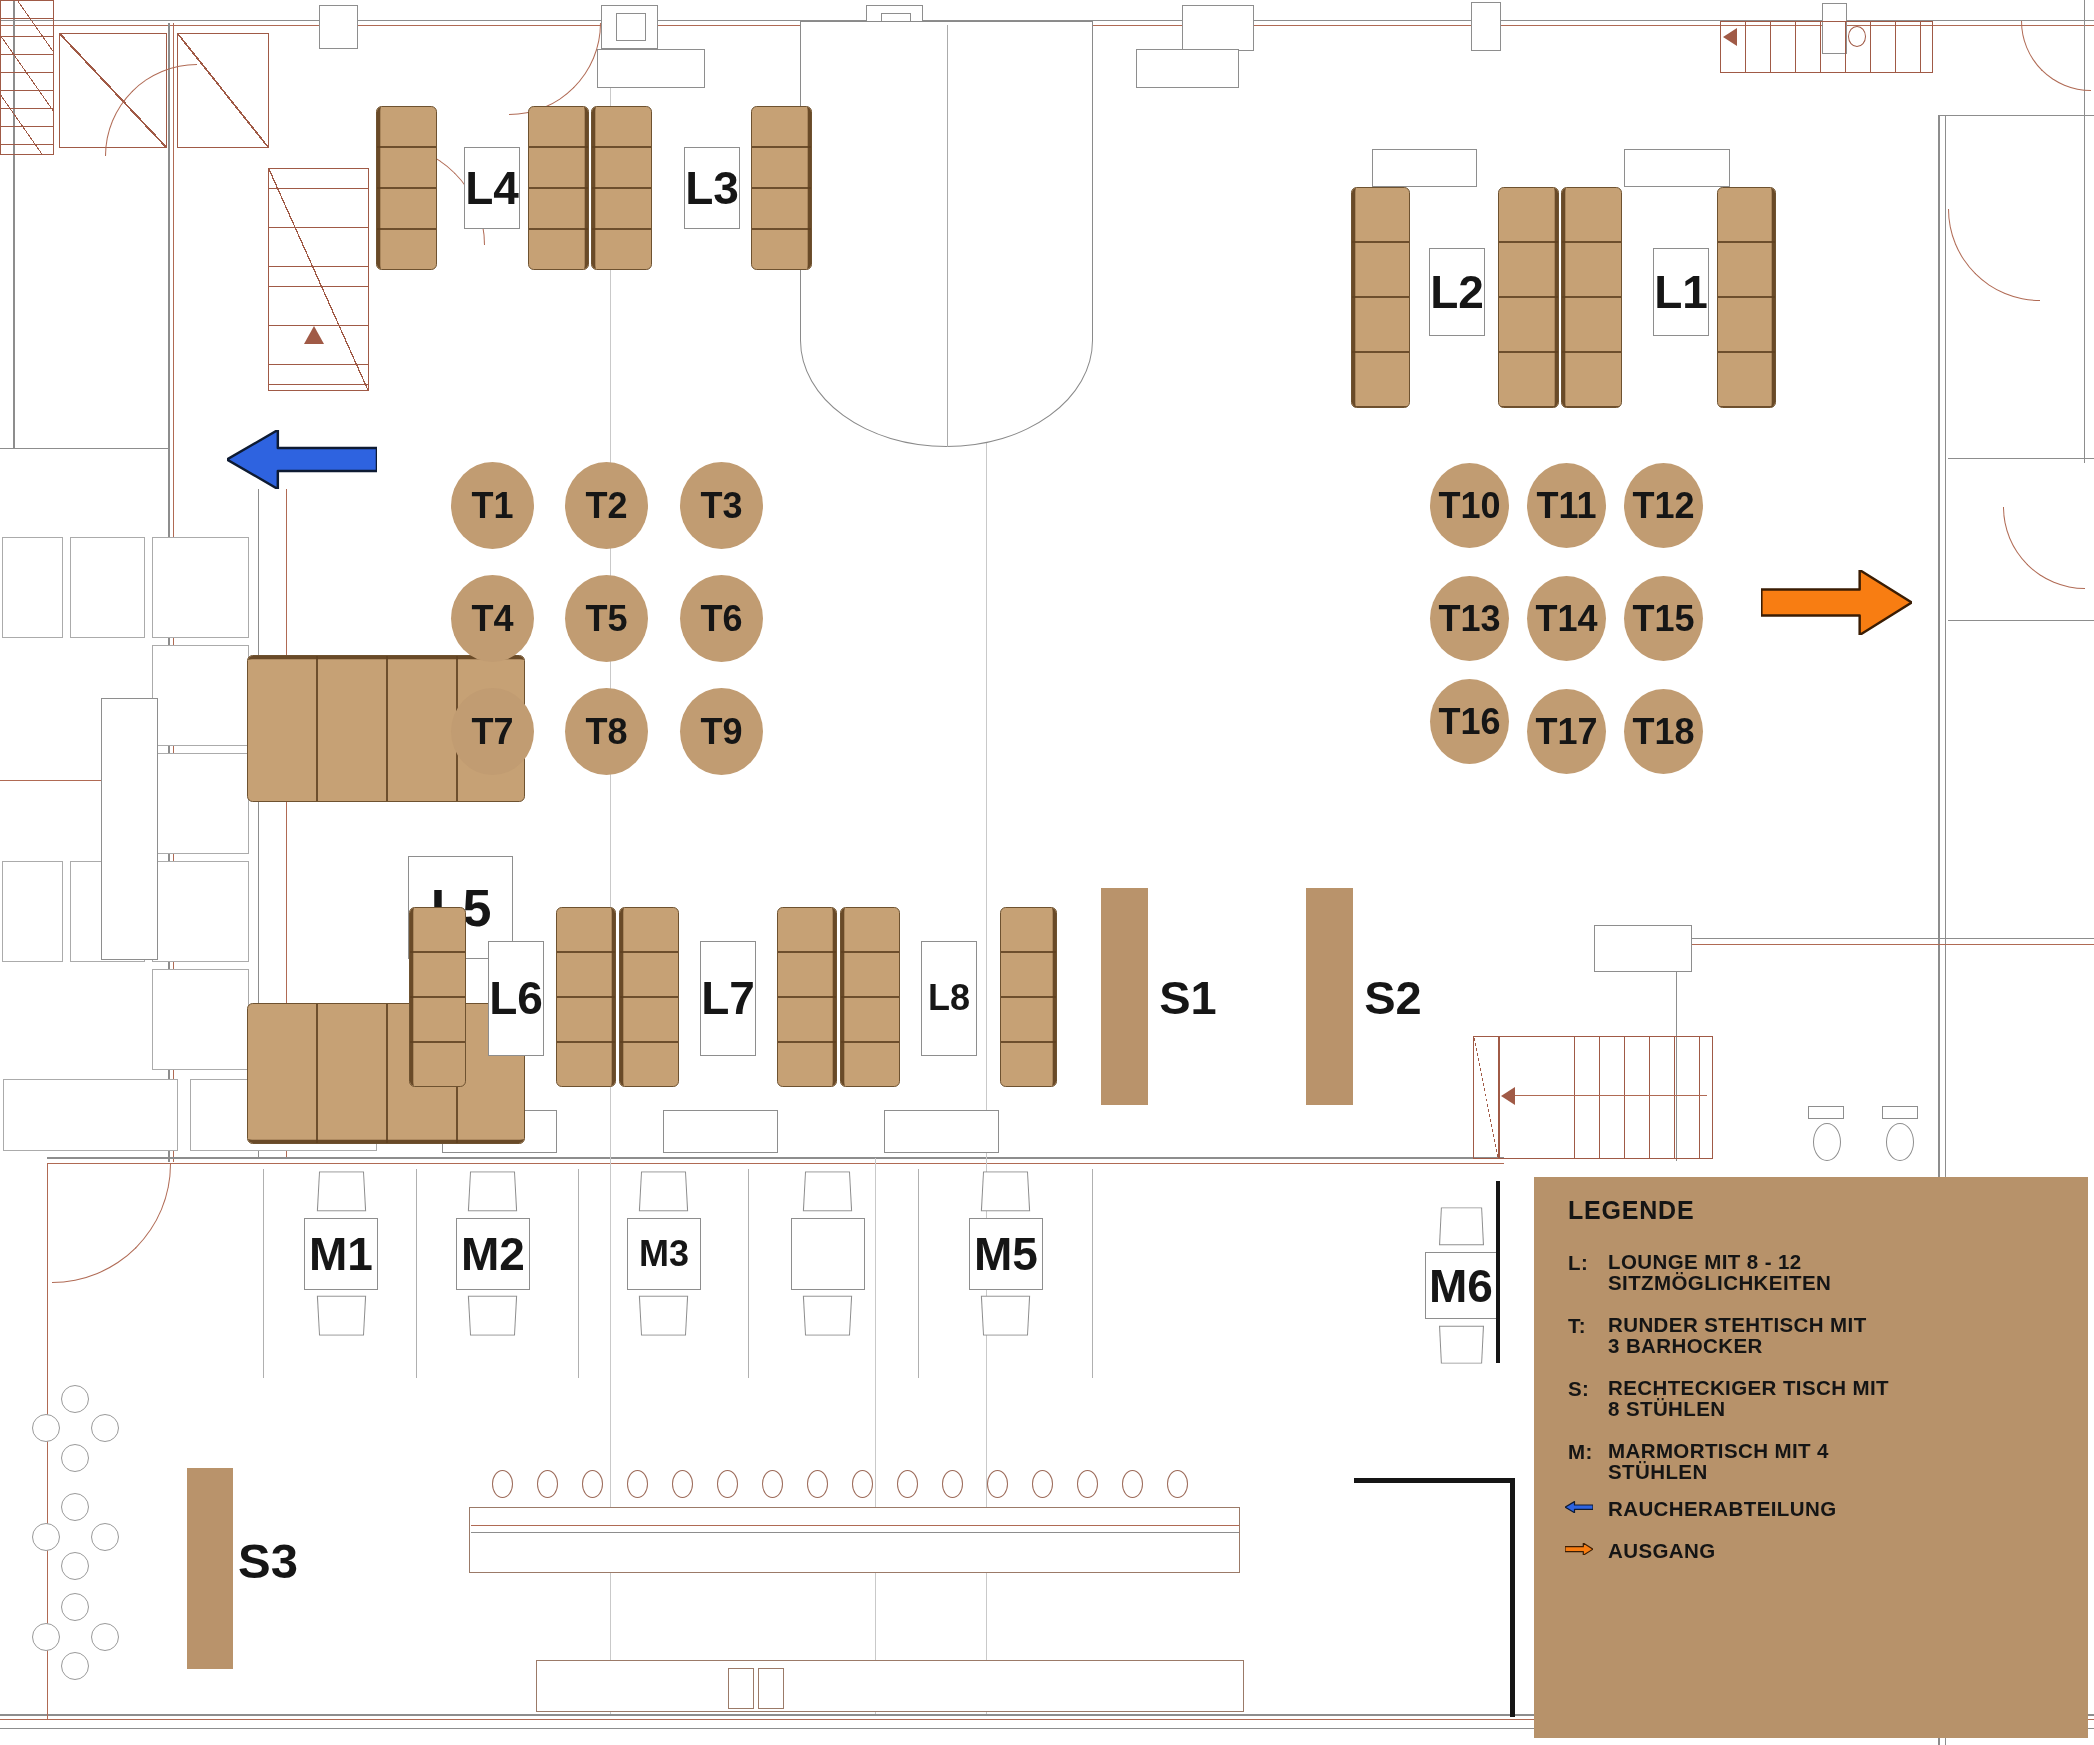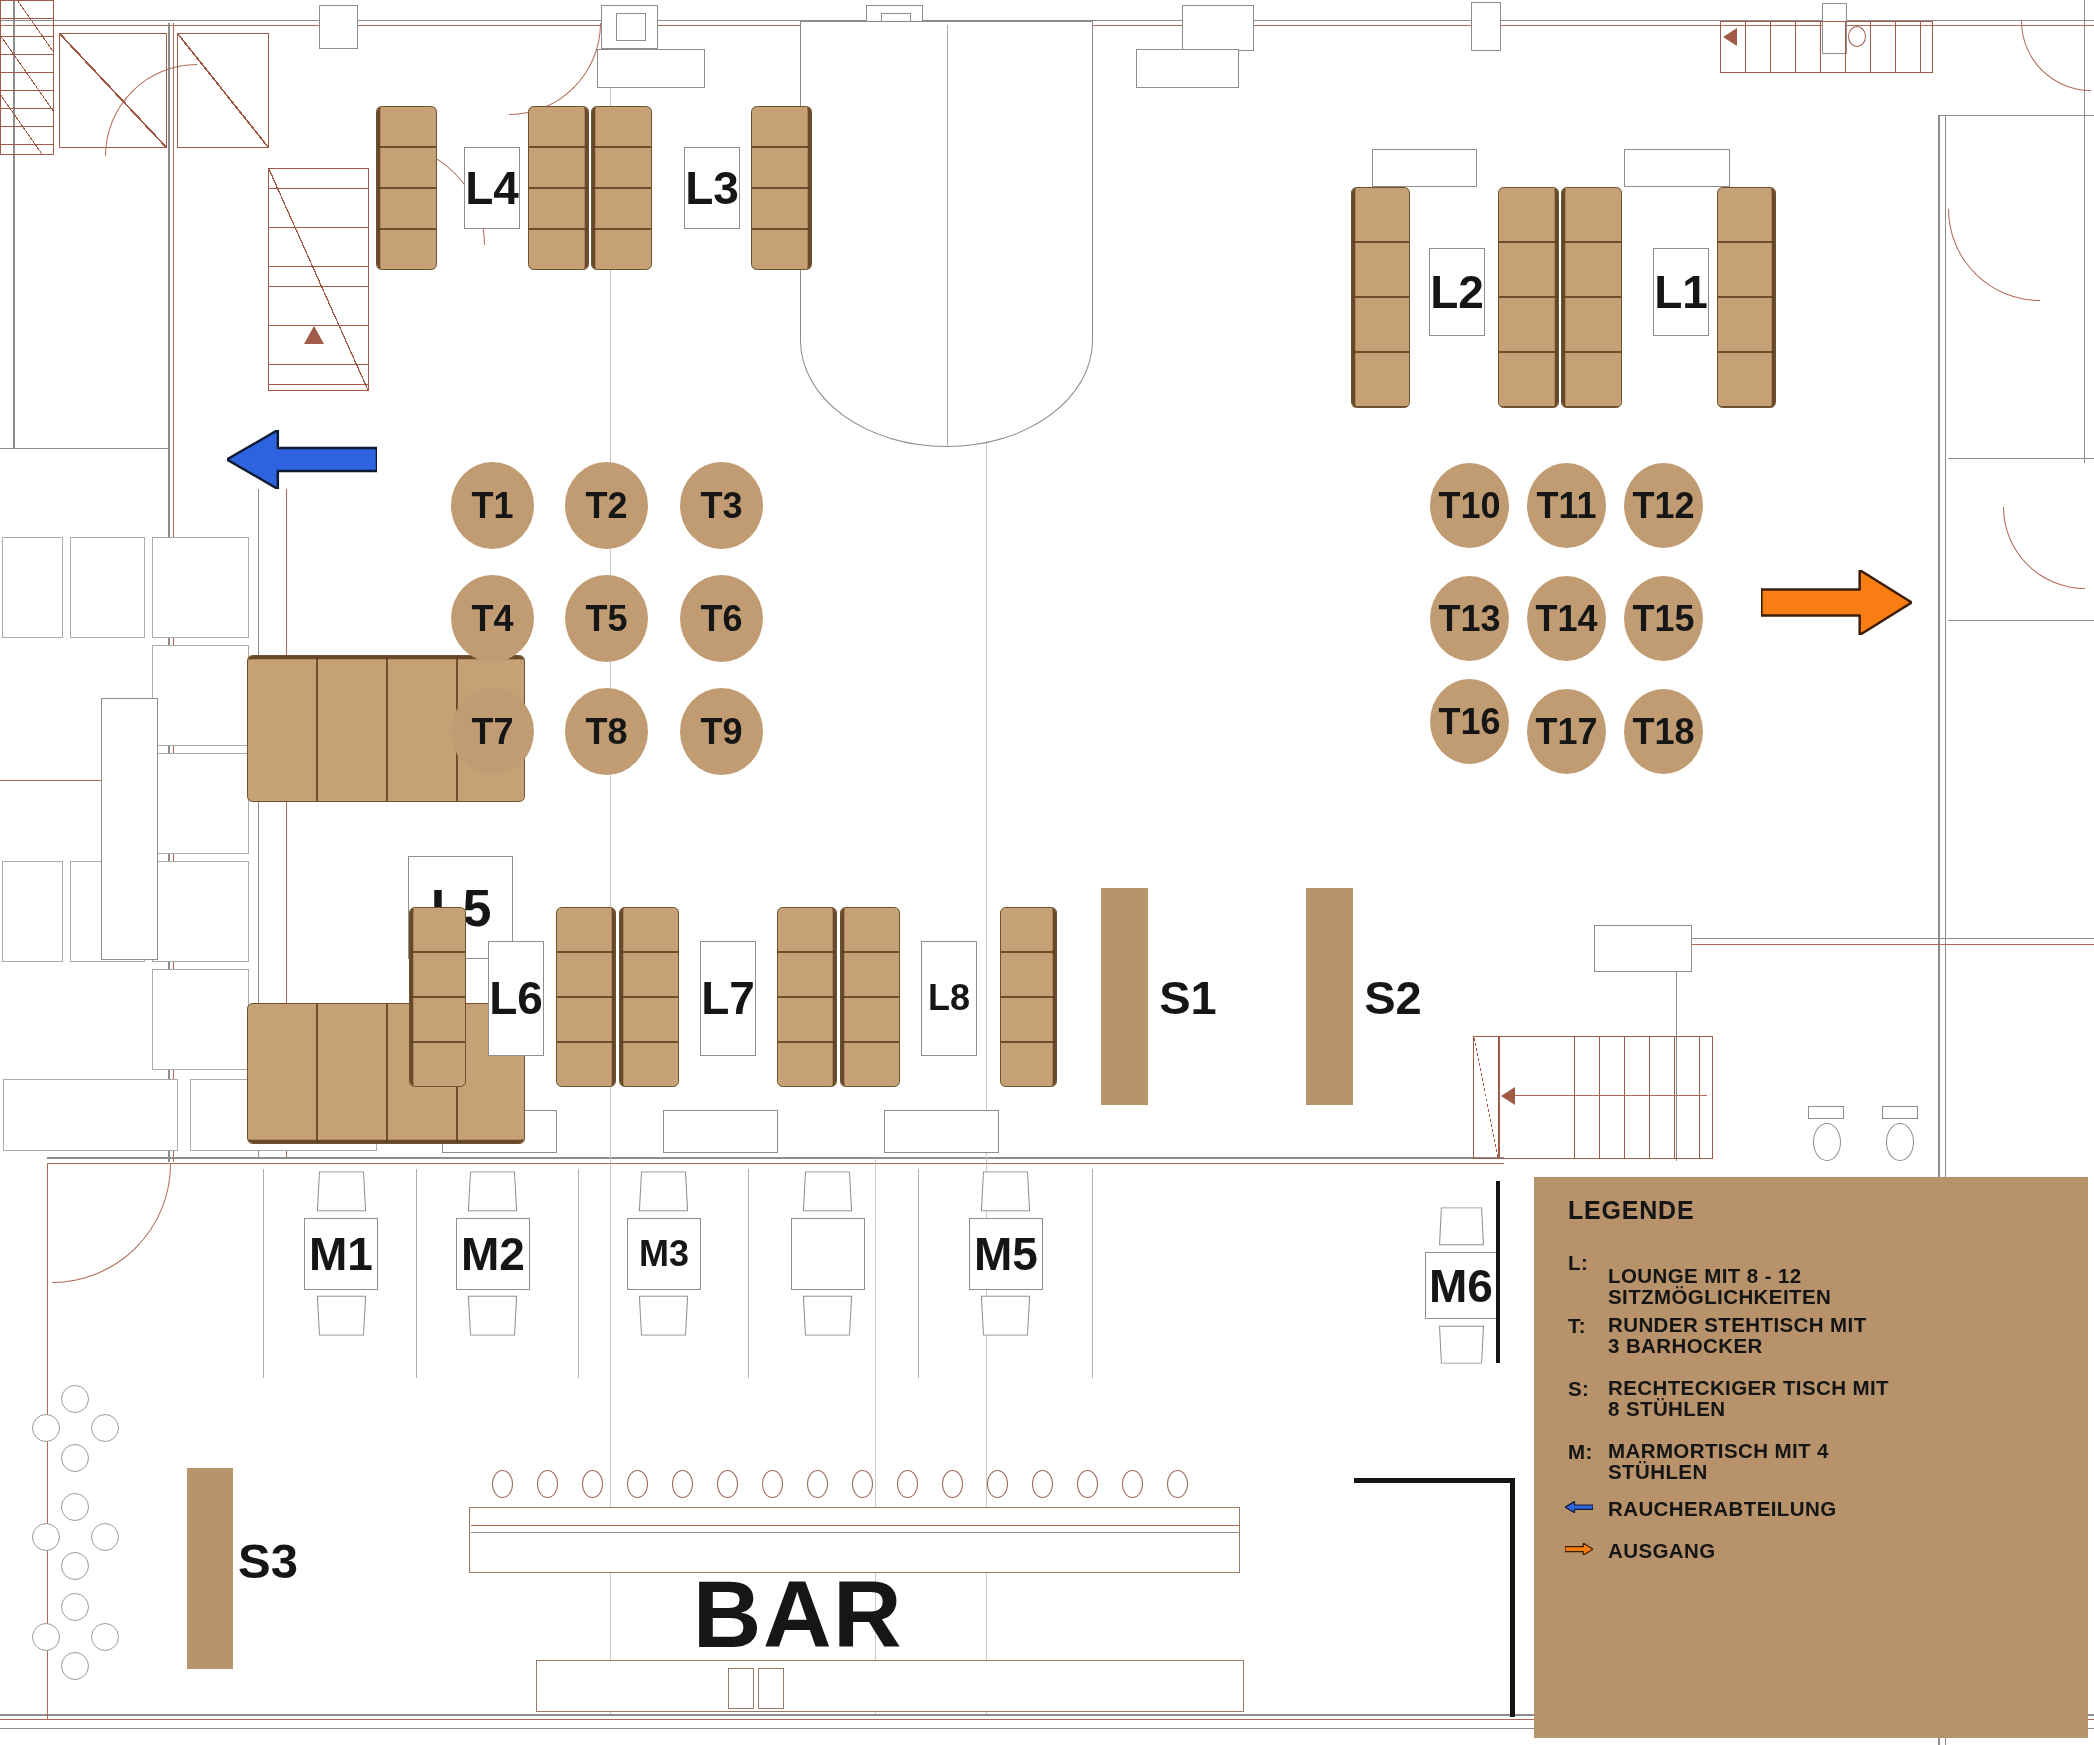--- a/index.html
+++ b/index.html
@@ -303,40 +303,39 @@
   <div class="stool" style="left:942px;top:1470px"></div>
   <div class="stool" style="left:987px;top:1470px"></div>
   <div class="stool" style="left:1032px;top:1470px"></div>
   <div class="stool" style="left:1077px;top:1470px"></div>
   <div class="stool" style="left:1122px;top:1470px"></div>
   <div class="stool" style="left:1167px;top:1470px"></div>
 
   <div class="bx" style="left:469px;top:1507px;width:771px;height:66px;border-color:#9b7a68"></div>
   <div class="rl" style="left:471px;top:1525px;width:768px;height:0.8px"></div>
   <div class="wl" style="left:471px;top:1532px;width:768px;height:0.8px"></div>
-  <div class="lb" style="left:798px;top:1614px;font-size:95px;font-weight:800;letter-spacing:1.6px">BAR</div>
   <div class="bxl" style="left:536px;top:1660px;width:708px;height:52px;border-color:#9b7a68"></div>
   <div class="bxl" style="left:728px;top:1668px;width:26px;height:41px;border-color:#9b7a68"></div>
   <div class="bxl" style="left:758px;top:1668px;width:26px;height:41px;border-color:#9b7a68"></div>
 
   <div class="blk" style="left:1354px;top:1478px;width:160px;height:4.9px"></div>
   <div class="blk" style="left:1510px;top:1478px;width:4.9px;height:239px"></div>
 
   <svg style="position:absolute;left:227px;top:430px" width="150" height="59" viewBox="0 0 183 72">
     <polygon points="0,36 62,0 62,22 183,22 183,50 62,50 62,72" stroke="#0e1b33" stroke-width="3" stroke-linejoin="round" fill="#2e63e0"></polygon>
   </svg>
   <svg style="position:absolute;left:1761px;top:570px" width="151" height="65" viewBox="0 0 185 80">
     <polygon points="185,40 121,0 121,24 0,24 0,56 121,56 121,80" stroke="#3a1d04" stroke-width="3" stroke-linejoin="round" fill="#f87d12"></polygon>
   </svg>
 
   <div id="legend">
     <div class="lg-tx" style="left:34px;top:23px;font-size:25px;font-weight:800;letter-spacing:0.8px">LEGENDE</div>
 
     <div class="lg-key" style="left:34px;top:74px">L:</div>
-    <div class="lg-tx" style="left:74px;top:88px">
+    <div class="lg-tx" style="left:74px;top:74px">
       <span>LOUNGE MIT 8 - 12</span><br>
       <span>SITZMÖGLICHKEITEN</span>
     </div>
 
     <div class="lg-key" style="left:34px;top:137px">T:</div>
     <div class="lg-tx" style="left:74px;top:137px">
       <span>RUNDER STEHTISCH MIT</span><br>
       <span>3 BARHOCKER</span>
     </div>
 

